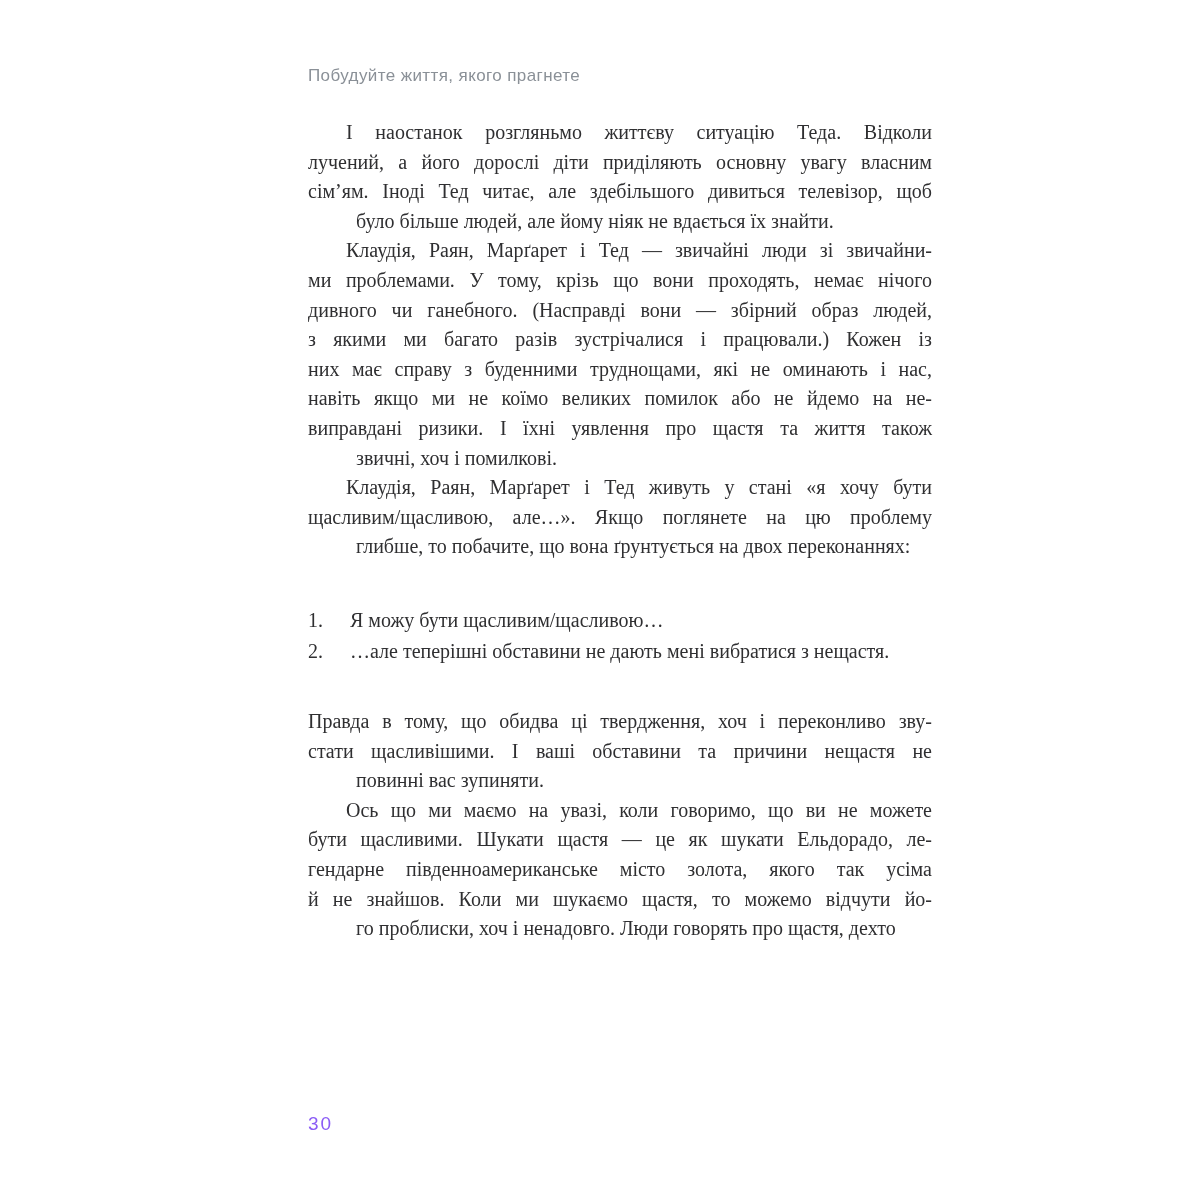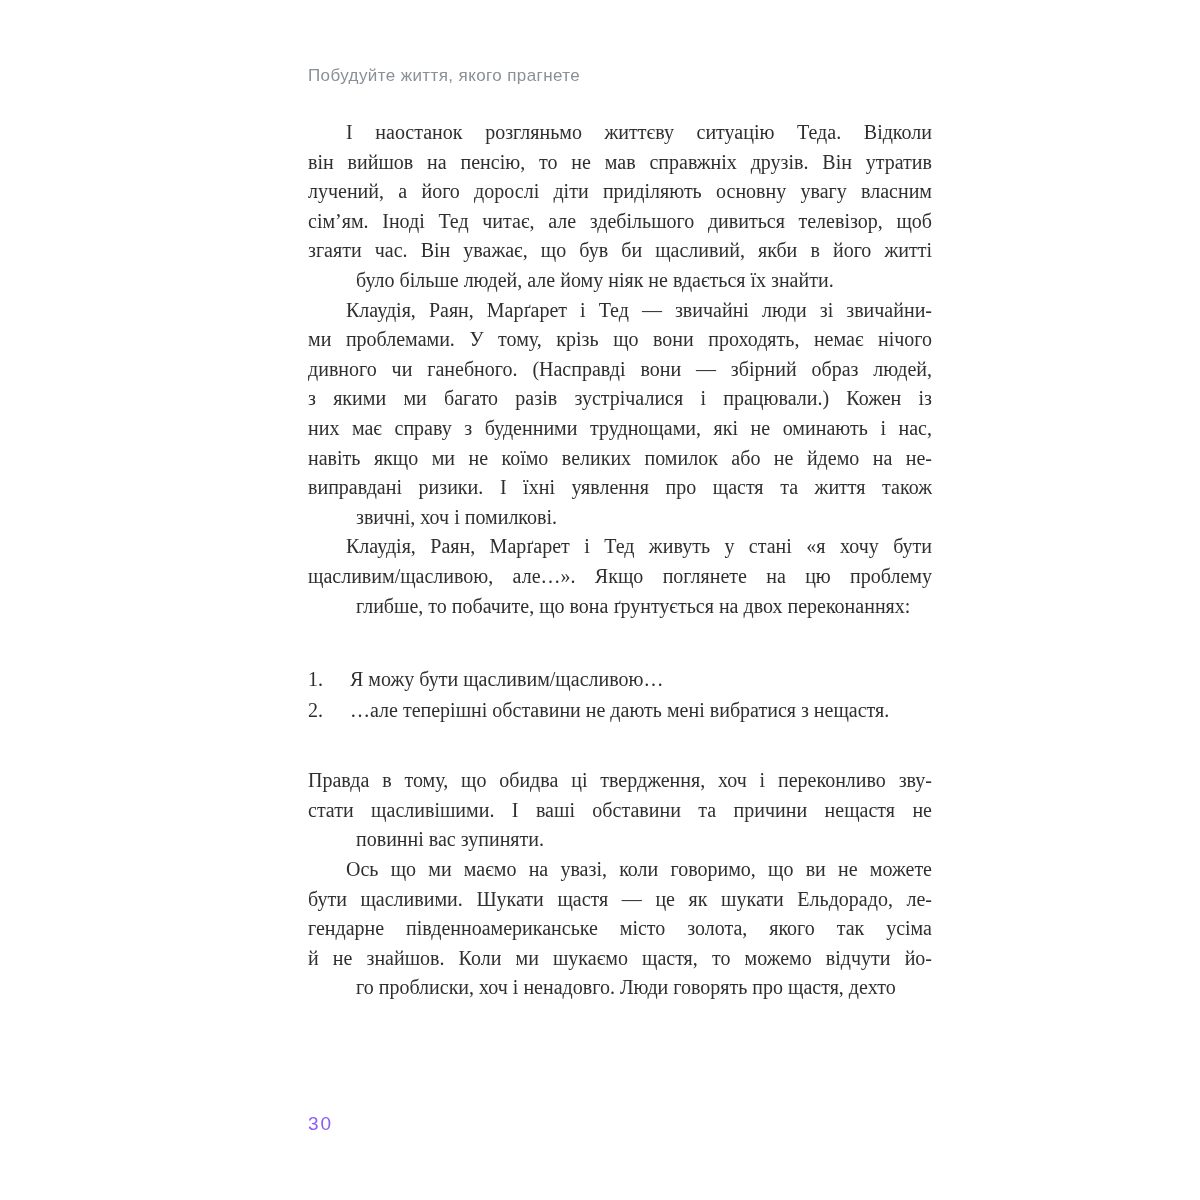--- a/index.html
+++ b/index.html
@@ -79,24 +79,22 @@
 <body>
 
 <div class="page">
 
   <div class="running-head">Побудуйте життя, якого прагнете</div>
 
   <div class="content">
 
     <div class="para">
       <div class="line first-indent">І наостанок розгляньмо життєву ситуацію Теда. Відколи</div>
-      <div class="line">він вийшов на пенсію, то не мав справжніх друзів. Він утратив</div>
       <div class="line">лучений, а його дорослі діти приділяють основну увагу власним</div>
       <div class="line">сім’ям. Іноді Тед читає, але здебільшого дивиться телевізор, щоб</div>
-      <div class="line">згаяти час. Він уважає, що був би щасливий, якби в його житті</div>
       <div class="line last">було більше людей, але йому ніяк не вдається їх знайти.</div>
     </div>
 
     <div class="para">
       <div class="line first-indent">Клаудія, Раян, Марґарет і Тед — звичайні люди зі звичайни-</div>
       <div class="line">ми проблемами. У тому, крізь що вони проходять, немає нічого</div>
       <div class="line">дивного чи ганебного. (Насправді вони — збірний образ людей,</div>
       <div class="line">з якими ми багато разів зустрічалися і працювали.) Кожен із</div>
       <div class="line">них має справу з буденними труднощами, які не оминають і нас,</div>
       <div class="line">навіть якщо ми не коїмо великих помилок або не йдемо на не-</div>

